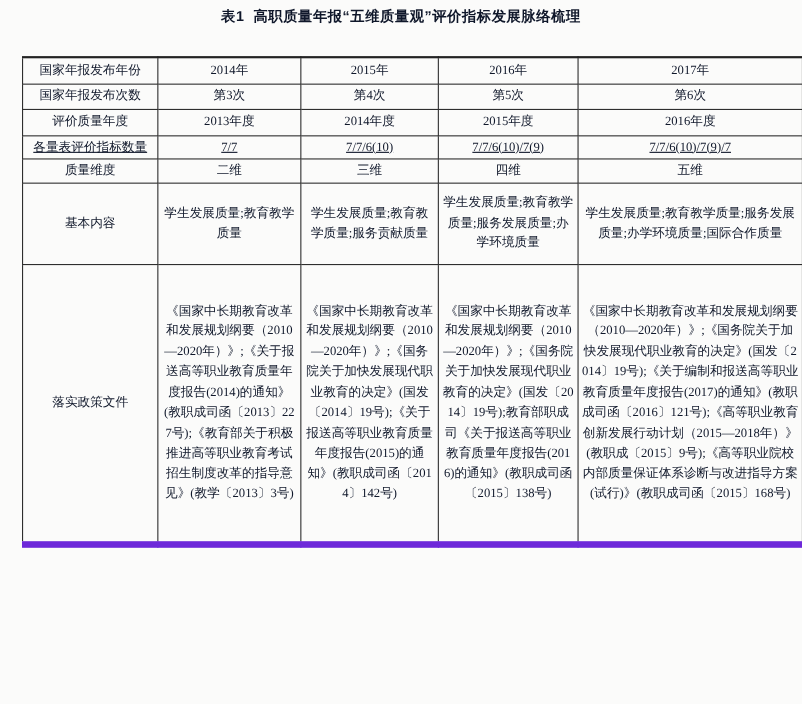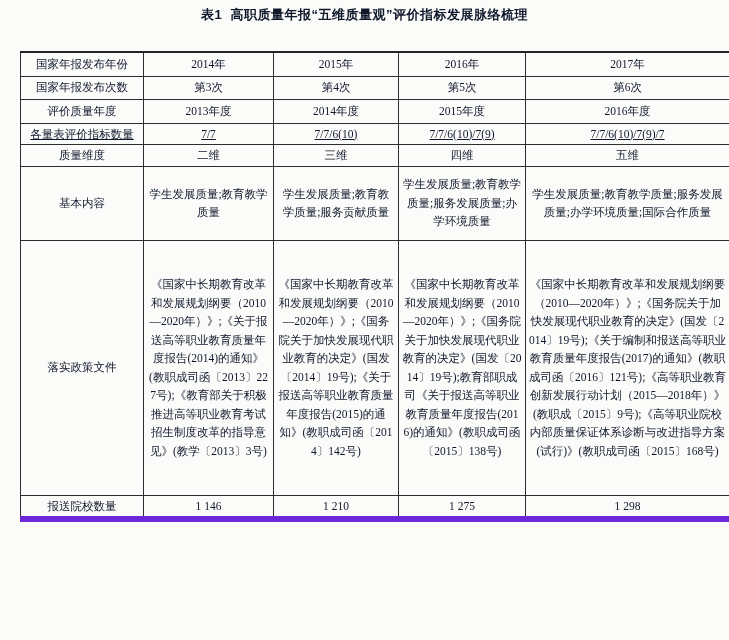--- a/index.html
+++ b/index.html
@@ -124,23 +124,16 @@
         <td>学生发展质量;教育教学质量;服务发展质量;办学环境质量</td>
         <td>学生发展质量;教育教学质量;服务发展质量;办学环境质量;国际合作质量</td>
       </tr>
       <tr class="r9">
         <th>落实政策文件</th>
         <td>《国家中长期教育改革和发展规划纲要（2010—2020年）》;《关于报送高等职业教育质量年度报告(2014)的通知》(教职成司函〔2013〕227号);《教育部关于积极推进高等职业教育考试招生制度改革的指导意见》(教学〔2013〕3号)</td>
         <td>《国家中长期教育改革和发展规划纲要（2010—2020年）》;《国务院关于加快发展现代职业教育的决定》(国发〔2014〕19号);《关于报送高等职业教育质量年度报告(2015)的通知》(教职成司函〔2014〕142号)</td>
         <td>《国家中长期教育改革和发展规划纲要（2010—2020年）》;《国务院关于加快发展现代职业教育的决定》(国发〔2014〕19号);教育部职成司《关于报送高等职业教育质量年度报告(2016)的通知》(教职成司函〔2015〕138号)</td>
         <td>《国家中长期教育改革和发展规划纲要（2010—2020年）》;《国务院关于加快发展现代职业教育的决定》(国发〔2014〕19号);《关于编制和报送高等职业教育质量年度报告(2017)的通知》(教职成司函〔2016〕121号);《高等职业教育创新发展行动计划（2015—2018年）》(教职成〔2015〕9号);《高等职业院校内部质量保证体系诊断与改进指导方案(试行)》(教职成司函〔2015〕168号)</td>
       </tr>
-      <tr class="r10">
-        <th>报送院校数量</th>
-        <td>1 146</td>
-        <td>1 210</td>
-        <td>1 275</td>
-        <td>1 298</td>
-      </tr>
     </tbody>
   </table>
 
 </div>
 
 </body></html>

